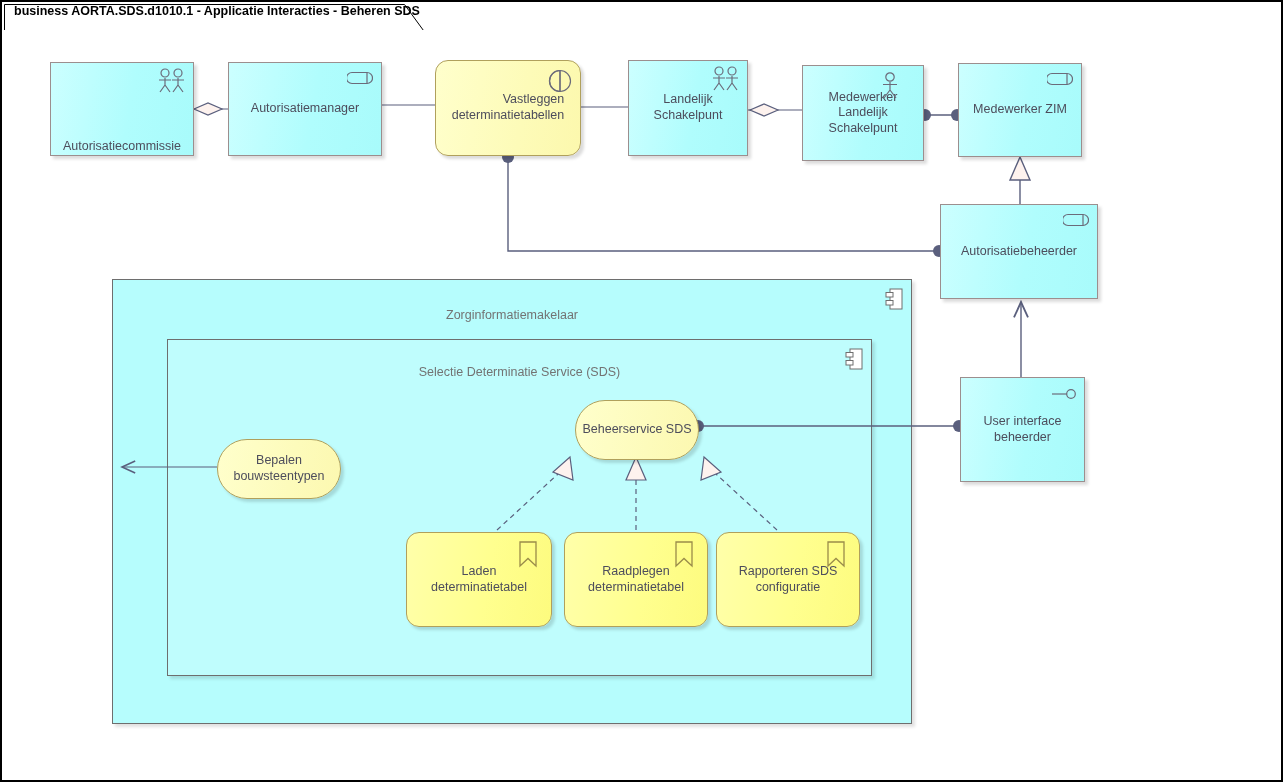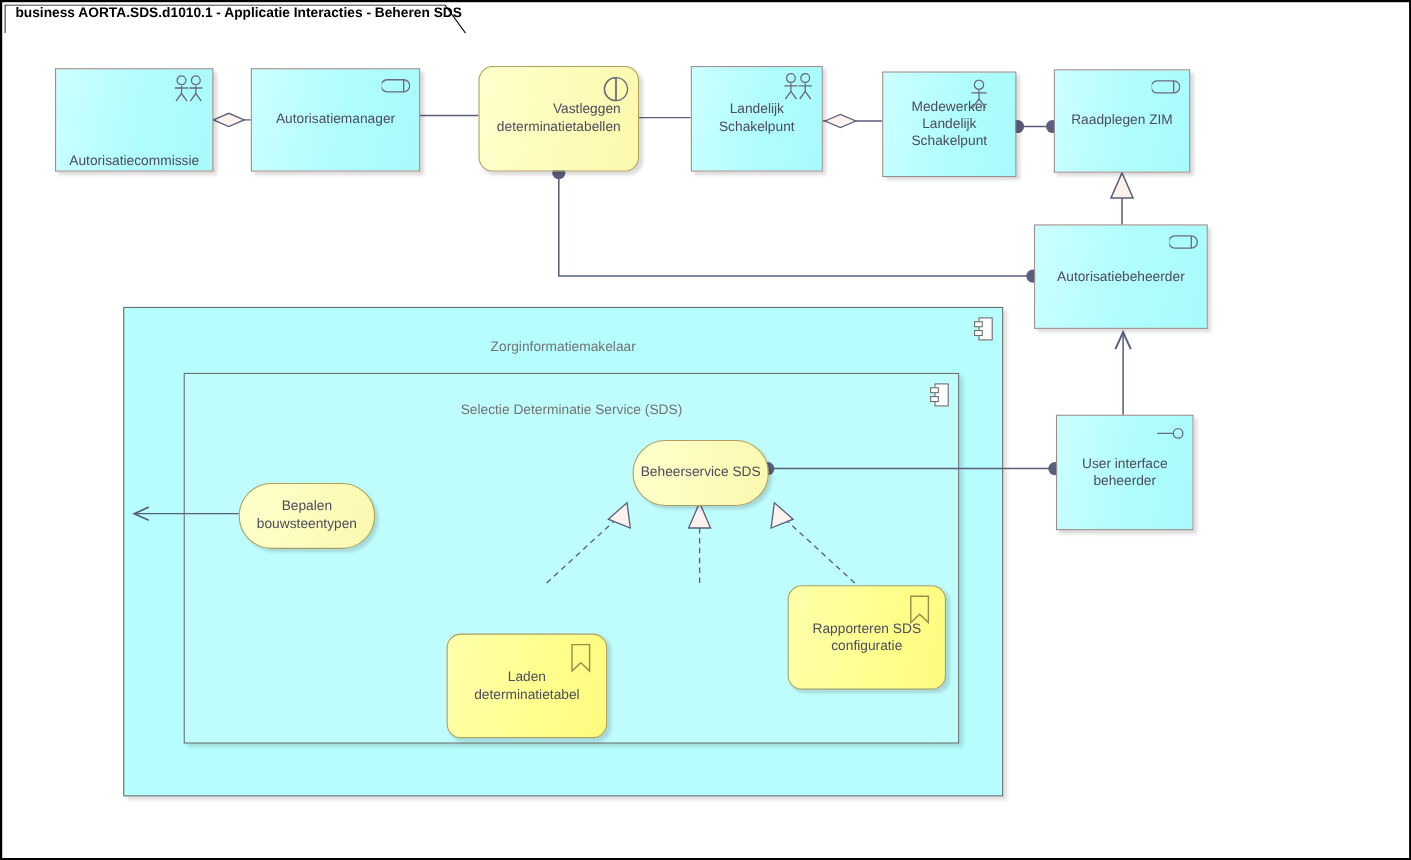--- a/index.html
+++ b/index.html
@@ -296,21 +296,21 @@
     </span>
   </div>
 
   <div class="node rect" id="n-beheerderzim" style="left: 956px; top: 61px; width: 124px; height: 94px;">
     <div class="icon" style="right:8px; top:8px;">
       <svg width="26" height="14" viewBox="0 0 26 14">
         <path d="M5,1.5 L20,1.5 A5.5,5.5 0 0 1 20,12.5 L5,12.5 A5.5,5.5 0 0 1 5,1.5 Z" fill="none" stroke="#6b6b7a" stroke-width="1.2"></path>
         <line x1="20" y1="1.5" x2="20" y2="12.5" stroke="#6b6b7a" stroke-width="1.2"></line>
       </svg>
     </div>
-    <span class="lbl">Raadplegen ZIM</span>
+    <span class="lbl">Medewerker ZIM</span>
   </div>
 
   <div class="node rect" id="n-autorisatiebeheerder" style="left: 938px; top: 202px; width: 158px; height: 95px;">
     <div class="icon" style="right:8px; top:8px;">
       <svg width="26" height="14" viewBox="0 0 26 14">
         <path d="M5,1.5 L20,1.5 A5.5,5.5 0 0 1 20,12.5 L5,12.5 A5.5,5.5 0 0 1 5,1.5 Z" fill="none" stroke="#6b6b7a" stroke-width="1.2"></path>
         <line x1="20" y1="1.5" x2="20" y2="12.5" stroke="#6b6b7a" stroke-width="1.2"></line>
       </svg>
     </div>
     <span class="lbl">Autorisatiebeheerder</span>
@@ -333,29 +333,40 @@
     <span class="lbl">
       <span>Bepalen</span><br>
       <span>bouwsteentypen</span>
     </span>
   </div>
 
   <div class="node pill" id="n-beheerservice" style="left: 573px; top: 398px; width: 124px; height: 60px;">
     <span class="lbl">Beheerservice SDS</span>
   </div>
 
-  <div class="node round-y2" id="n-laden" style="left: 404px; top: 530px; width: 146px; height: 95px; margin-top: 44px;">
+  <div class="node round-y2" id="n-laden" style="left: 404px; top: 530px; width: 146px; height: 95px;">
     <div class="icon" style="right:12px; top:8px;">
       <svg width="22" height="28" viewBox="0 0 22 28">
         <path d="M3,1 L19,1 L19,25 L11,17.5 L3,25 Z" fill="none" stroke="#9a8c4a" stroke-width="1.3"></path>
       </svg>
     </div>
     <span class="lbl">Laden determinatietabel</span>
   </div>
 
+  <div class="node round-y2" id="n-raadplegen" style="left: 562px; top: 530px; width: 144px; height: 95px;">
+    <div class="icon" style="right:12px; top:8px;">
+      <svg width="22" height="28" viewBox="0 0 22 28">
+        <path d="M3,1 L19,1 L19,25 L11,17.5 L3,25 Z" fill="none" stroke="#9a8c4a" stroke-width="1.3"></path>
+      </svg>
+    </div>
+    <span class="lbl">
+      <span>Raadplegen</span><br>
+      <span>determinatietabel</span>
+    </span>
+  </div>
 
   <div class="node round-y2" id="n-rapporteren" style="left: 714px; top: 530px; width: 144px; height: 95px;">
     <div class="icon" style="right:12px; top:8px;">
       <svg width="22" height="28" viewBox="0 0 22 28">
         <path d="M3,1 L19,1 L19,25 L11,17.5 L3,25 Z" fill="none" stroke="#9a8c4a" stroke-width="1.3"></path>
       </svg>
     </div>
     <span class="lbl">
       <span>Rapporteren SDS</span><br>
       <span>configuratie</span>

